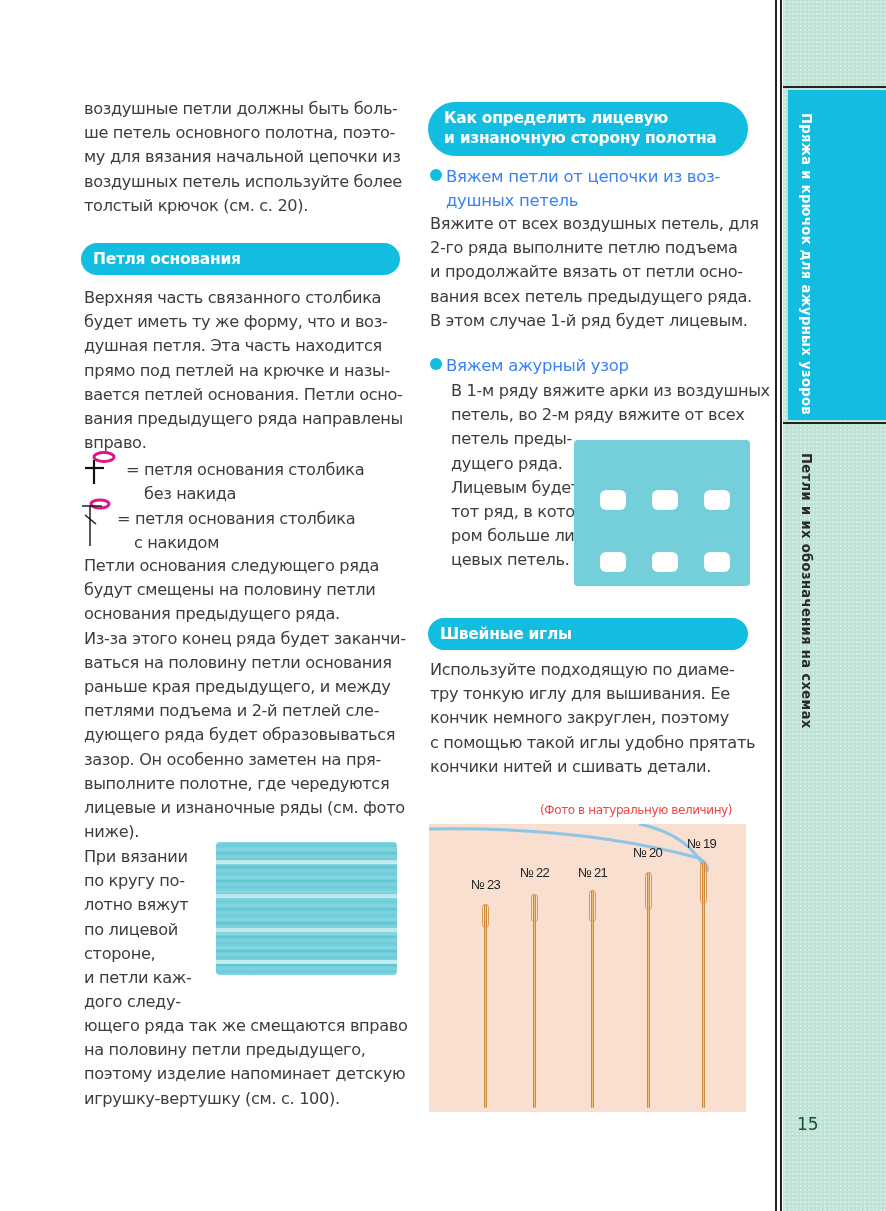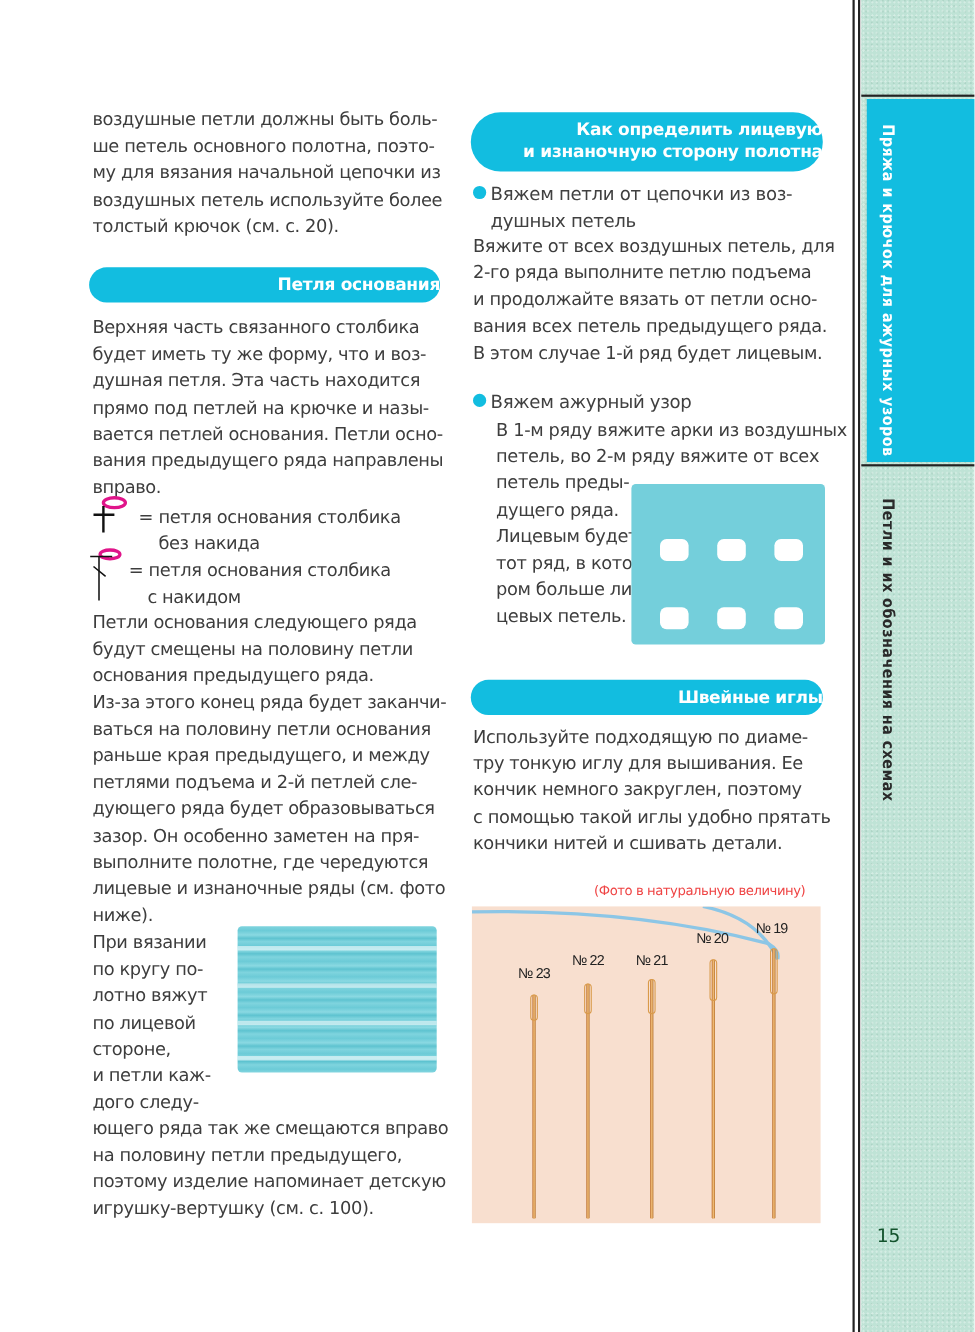--- a/index.html
+++ b/index.html
@@ -5,24 +5,24 @@
   * { box-sizing: border-box; margin: 0; padding: 0; }
   html, body { width: 886px; height: 1211px; overflow: hidden; background: #ffffff; }
   body { position: relative; font-family: "DejaVu Sans", sans-serif; color: #3a3a3a; }
 
   .page { position: absolute; left: 0; top: 0; width: 746px; height: 1211px; background: #fff; }
 
   
   .txt { position: absolute; font-size: 16.2px; line-height: 24.2px; color: #3d3d3d; letter-spacing: -0.35px; white-space: nowrap; }
   .txt div { white-space: nowrap; }
 
-  .pill { position: absolute; height: 32px; border-radius: 16px; background: #12bde0; color: #fff; font-weight: bold; font-size: 15.5px; letter-spacing: -0.3px; padding-left: 12px; line-height: 32px; white-space: nowrap; text-align: right; }
+  .pill { position: absolute; height: 32px; border-radius: 16px; background: #12bde0; color: #fff; font-weight: bold; font-size: 15.5px; letter-spacing: -0.3px; padding-left: 12px; line-height: 32px; white-space: nowrap; }
   .pill.two { height: 54px; border-radius: 27px; line-height: 20px; padding-top: 6px; padding-left: 16px; }
 
-  .bullet { position: absolute; font-size: 16.5px; line-height: 24px; color: #404040; letter-spacing: -0.3px; white-space: nowrap; }
+  .bullet { position: absolute; font-size: 16.5px; line-height: 24px; color: #3b82f6; letter-spacing: -0.3px; white-space: nowrap; }
   .dot { display: inline-block; width: 12px; height: 12px; border-radius: 6px; background: #12bde0; margin-right: 4px; vertical-align: 1px; }
 
   
   .sym { position: absolute; }
 
   
   .swatch { position: absolute; background: repeating-linear-gradient(180deg, #7fd4de 0px, #6ccbd7 4px, #8ad9e2 8px, #5ec3d0 11px, #7fd4de 14px); border-radius: 4px; }
   .swatch .band { position: absolute; left: 0; right: 0; height: 4px; background: rgba(255,255,255,0.55); }
   .mesh { position: absolute; background: #74cfdb; border-radius: 4px; }
   .mesh .hole { position: absolute; width: 26px; height: 20px; background: #fff; border-radius: 6px; }

